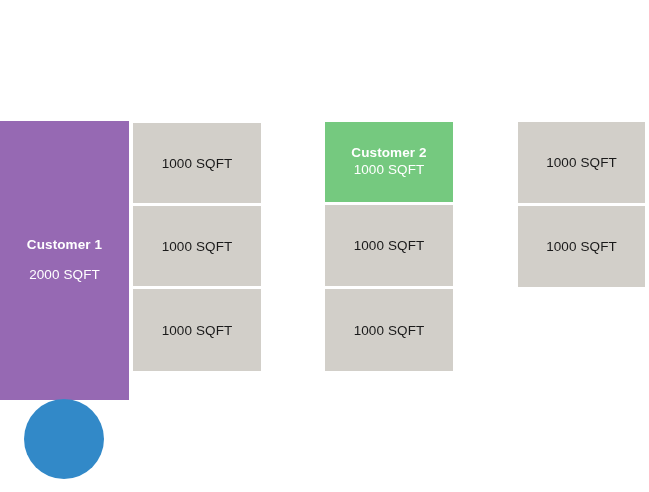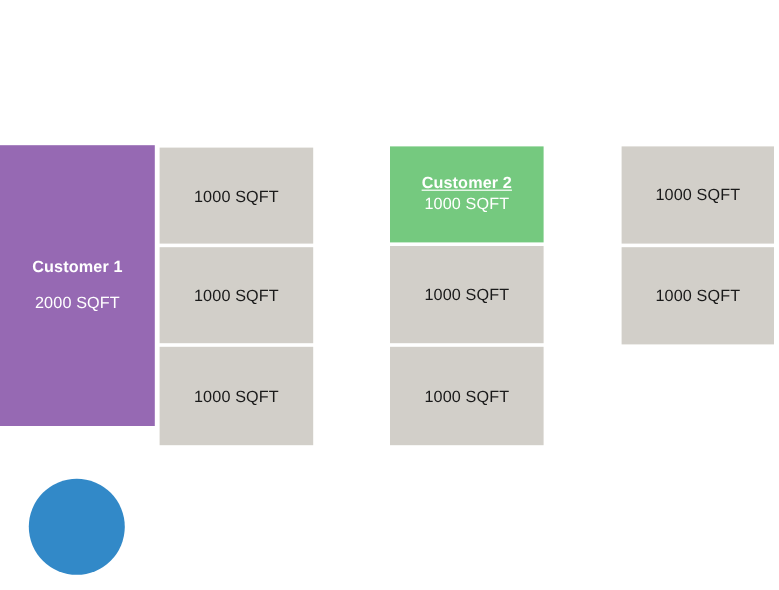--- a/index.html
+++ b/index.html
@@ -35,40 +35,40 @@
   }
   .block .sub {
     font-weight: normal;
     font-size: 13.5px;
     letter-spacing: 0.1px;
     line-height: 1.25;
   }
   
   .block.customer-1 .title { margin-bottom: 13px; }
   
-  .block.customer-2 .title { margin-bottom: 0px; text-decoration: underline; }
+  .block.customer-2 .title { margin-bottom: 0px; }
 
   .unit-label {
     font-size: 13.5px;
     font-weight: normal;
     color: #1a1a1a;
     letter-spacing: 0.1px;
   }
   .circle {
     position: absolute;
     border-radius: 50%;
   }
 </style>
 </head>
 <body style="background: rgb(255, 255, 255);">
 
 <div id="canvas">
 
   <div id="units-layer">
-      <div class="block customer-1" style="left: 0px; top: 121px; width: 129px; height: 234px; background: rgb(150, 105, 179); color: rgb(255, 255, 255);">
+      <div class="block customer-1" style="left: 0px; top: 121px; width: 129px; height: 279px; background: rgb(150, 105, 179); color: rgb(255, 255, 255);">
         <div class="title">Customer 1</div>
         <div class="sub">2000 SQFT</div>
       </div>
       <div class="block" style="left: 133px; top: 123px; width: 128px; height: 80px; background: rgb(210, 207, 201); color: rgb(26, 26, 26);">
         <div class="unit-label" style="color: rgb(26, 26, 26);">1000 SQFT</div>
       </div>
       <div class="block" style="left: 133px; top: 206px; width: 128px; height: 80px; background: rgb(210, 207, 201); color: rgb(26, 26, 26);">
         <div class="unit-label" style="color: rgb(26, 26, 26);">1000 SQFT</div>
       </div>
       <div class="block" style="left: 133px; top: 289px; width: 128px; height: 82px; background: rgb(210, 207, 201); color: rgb(26, 26, 26);">

